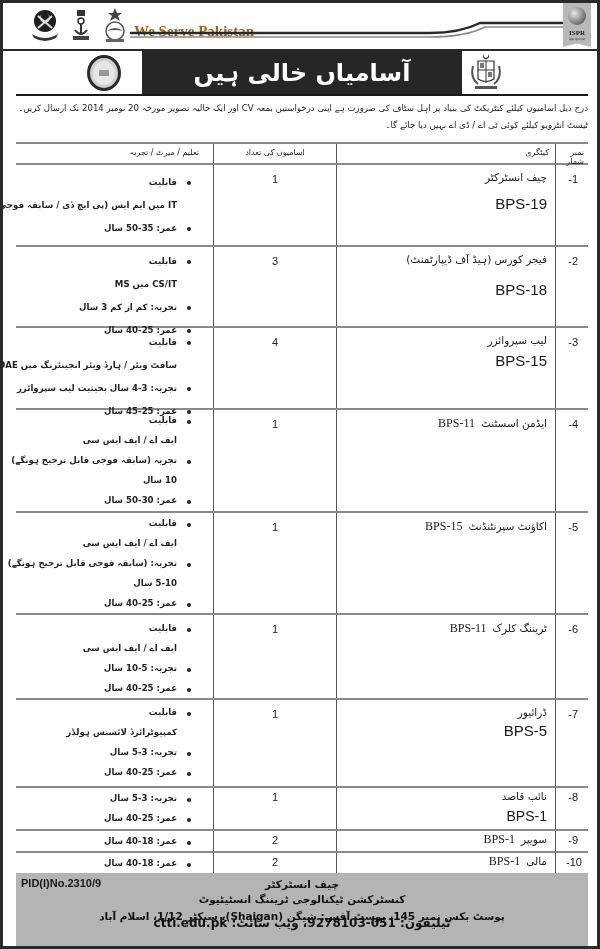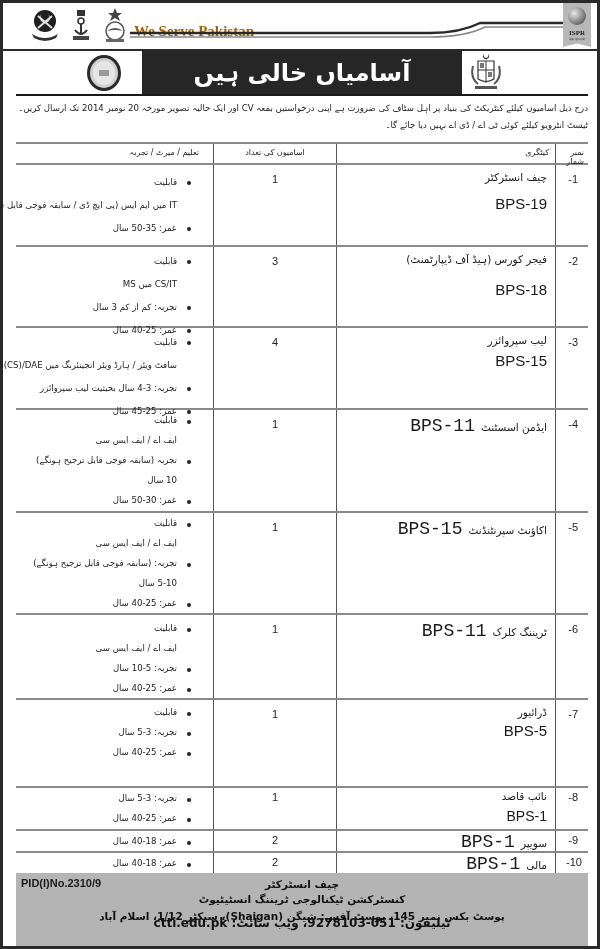--- a/index.html
+++ b/index.html
@@ -71,24 +71,24 @@
   .c-cnt .hdr-text { left: 0; right: 0; text-align: center; }
   .c-cat .hdr-text { right: 6px; }
   .c-no .hdr-text { right: 4px; }
 
   .num { position: absolute; top: 8px; right: 10px; font-family: "Liberation Sans", sans-serif; font-size: 11px; color: #222; }
   .count { position: absolute; top: 8px; left: 0; right: 0; text-align: center; font-family: "Liberation Sans", sans-serif; font-size: 11px; color: #222; }
 
   .cat-urdu { position: absolute; right: 8px; top: 6px; direction: rtl; font-size: 10.5px; color: #1a1a1a; }
   .cat-bps { position: absolute; right: 8px; font-family: "Liberation Sans", sans-serif; font-size: 15px; color: #1a1a1a; }
   .cat-inline { position: absolute; right: 8px; top: 6px; direction: rtl; font-size: 10.5px; color: #1a1a1a; white-space: nowrap; }
-  .cat-inline .bps-inline { font-family: Liberation Mono, monospace; font-size: 18px; margin-right: 6px; }
+  .cat-inline .bps-inline { font-family: Liberation Serif, serif; font-size: 12px; margin-right: 6px; }
 
   .req-list { position: absolute; right: 0; top: 6px; width: 198px; list-style: none; }
-  .req { position: relative; height: 23px; direction: rtl; font-size: 8.6px; line-height: 23px; padding-right: 36px; color: #222; white-space: nowrap; }
+  .req { position: relative; height: 23px; direction: rtl; font-size: 8.6px; line-height: 23px; padding-right: 36px; color: #222; white-space: nowrap; font-weight: bold; }
   .req.bullet::after {
     content: ""; position: absolute; right: 22px; top: 10px; width: 4px; height: 4px; border-radius: 50%; background: #222;
   }
 
   
   .footer {
     position: absolute; left: 13px; top: 870px; width: 572px; height: 73px; background: #b4b4b4;
   }
   .pid { position: absolute; left: 5px; top: 4px; font-family: "Liberation Sans", sans-serif; font-weight: bold; font-size: 11px; color: #1a1a1a; }
   .f-line { position: absolute; left: 0; width: 572px; text-align: center; direction: rtl; font-weight: bold; color: #111; }
@@ -305,20 +305,21 @@
       </div>
       <div class="cell c-no">
           <span class="num">-6</span>
         </div>
     </div>
 
     <div class="row" style="height:88px;">
       <div class="cell c-edu">
           <ul class="req-list" style="top:2px;">
         <li class="req bullet" style="height:20px;line-height:20px;">قابلیت</li>
+        <li class="req" style="height:20px;line-height:20px;">کمپیوٹرائزڈ لائسنس ہولڈر</li>
         <li class="req bullet" style="height:20px;line-height:20px;">تجربہ: 3-5 سال</li>
         <li class="req bullet" style="height:20px;line-height:20px;">عمر: 25-40 سال</li>
       </ul>
         </div>
       <div class="cell c-cnt">
           <span class="count">1</span>
         </div>
       <div class="cell c-cat">
         <span class="cat-urdu">ڈرائیور</span>
         <span class="cat-bps" style="top:22px;">BPS-5</span>

